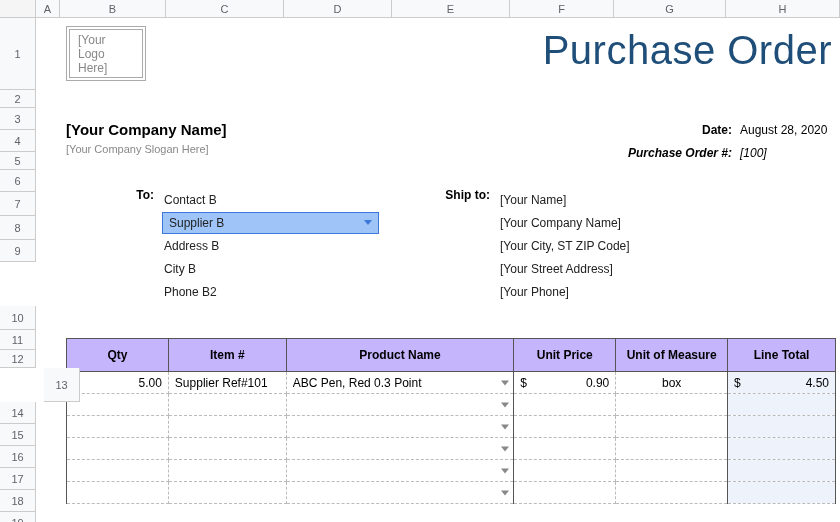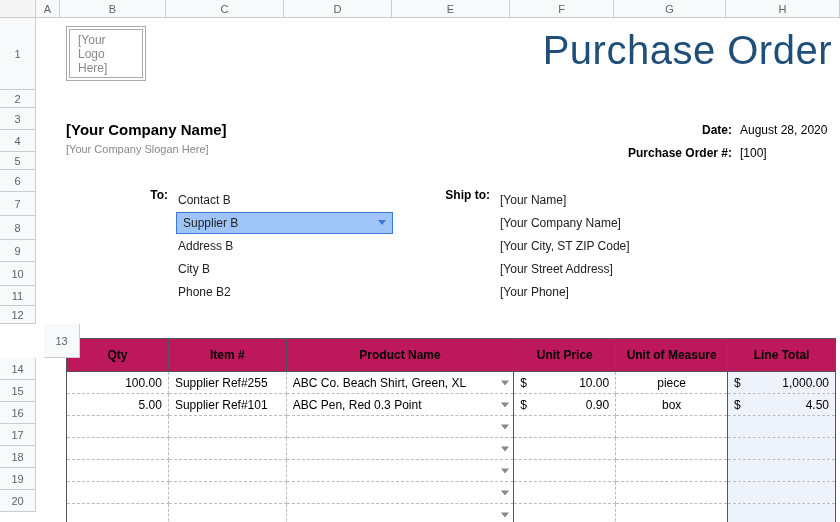--- a/index.html
+++ b/index.html
@@ -109,28 +109,29 @@
     align-items: baseline;
   }
   .date-row .lbl { font-weight: bold; font-size: 12px; }
   .po-row {
     position: absolute;
     top: 128px;
     right: 10px;
     display: flex;
     gap: 8px;
     align-items: baseline;
+    font-style: italic;
   }
   .po-row .lbl { font-weight: bold; font-size: 12px; }
   .po-row .val { min-width: 90px; }
   .date-row .val { min-width: 90px; }
   .to-block {
     position: absolute;
     top: 170px;
-    left: 108px;
+    left: 94px;
   }
   .to-block .to-lbl {
     position: absolute;
     left: -4px;
     top: 0;
     font-weight: bold;
     text-align: right;
     width: 28px;
   }
   .to-block .lines {
@@ -176,21 +177,21 @@
   }
   .shipto-block .lines { margin-left: 54px; }
   .po-table {
     position: absolute;
     top: 320px;
     left: 30px;
     width: 770px;
     border-collapse: collapse;
   }
   .po-table th {
-    background: #be185d;
+    background: #c4b5fd;
     border: 1px solid #555;
     height: 33px;
     font-size: 12px;
     font-weight: bold;
     text-align: center;
   }
   .po-table td {
     border-left: 1px dashed #bbb;
     border-right: 1px dashed #bbb;
     border-bottom: 1px dashed #bbb;
@@ -234,21 +235,21 @@
 <div class="row-headers">
     <div class="rh" style="height: 72px;">1</div>
     <div class="rh" style="height: 18px;">2</div>
     <div class="rh" style="height: 22px;">3</div>
     <div class="rh" style="height: 22px;">4</div>
     <div class="rh" style="height: 18px;">5</div>
     <div class="rh" style="height: 22px;">6</div>
     <div class="rh" style="height: 24px;">7</div>
     <div class="rh" style="height: 24px;">8</div>
     <div class="rh" style="height: 22px;">9</div>
-    <div class="rh" style="height: 24px;">10</div>
+    <div class="rh" style="height: 24px; margin-top: 44px;">10</div>
     <div class="rh" style="height: 20px;">11</div>
     <div class="rh" style="height: 18px;">12</div>
     <div class="rh" style="height: 34px; margin-left: 44px;">13</div>
     <div class="rh" style="height: 22px;">14</div>
     <div class="rh" style="height: 22px;">15</div>
     <div class="rh" style="height: 22px;">16</div>
     <div class="rh" style="height: 22px;">17</div>
     <div class="rh" style="height: 22px;">18</div>
     <div class="rh" style="height: 22px;">19</div>
     <div class="rh" style="height: 22px;">20</div>
@@ -306,38 +307,20 @@
       <tr>
         <th style="width:102px">Qty</th>
         <th style="width:118px">Item #</th>
         <th style="width:228px">Product Name</th>
         <th style="width:102px">Unit Price</th>
         <th style="width:112px">Unit of Measure</th>
         <th style="width:108px">Line Total</th>
       </tr>
     </thead>
     <tbody>
-        <tr class="first-data-row">
-          <td class="num sep-left">100.00</td>
-          <td>Supplier Ref#255</td>
-          <td class="sep-right">ABC Co. Beach Shirt, Green, XL<span class="small-caret"></span></td>
-          <td class="sep-left">
-            <div class="price">
-              <span>$</span>
-              <span>10.00</span>
-            </div>
-          </td>
-          <td class="ctr">piece</td>
-          <td class="lt-hi sep-left sep-right">
-            <div class="price">
-              <span>$</span>
-              <span>1,000.00</span>
-            </div>
-          </td>
-        </tr>
         <tr>
           <td class="num sep-left">5.00</td>
           <td>Supplier Ref#101</td>
           <td class="sep-right">ABC Pen, Red 0.3 Point<span class="small-caret"></span></td>
           <td class="sep-left">
             <div class="price">
               <span>$</span>
               <span>0.90</span>
             </div>
           </td>

